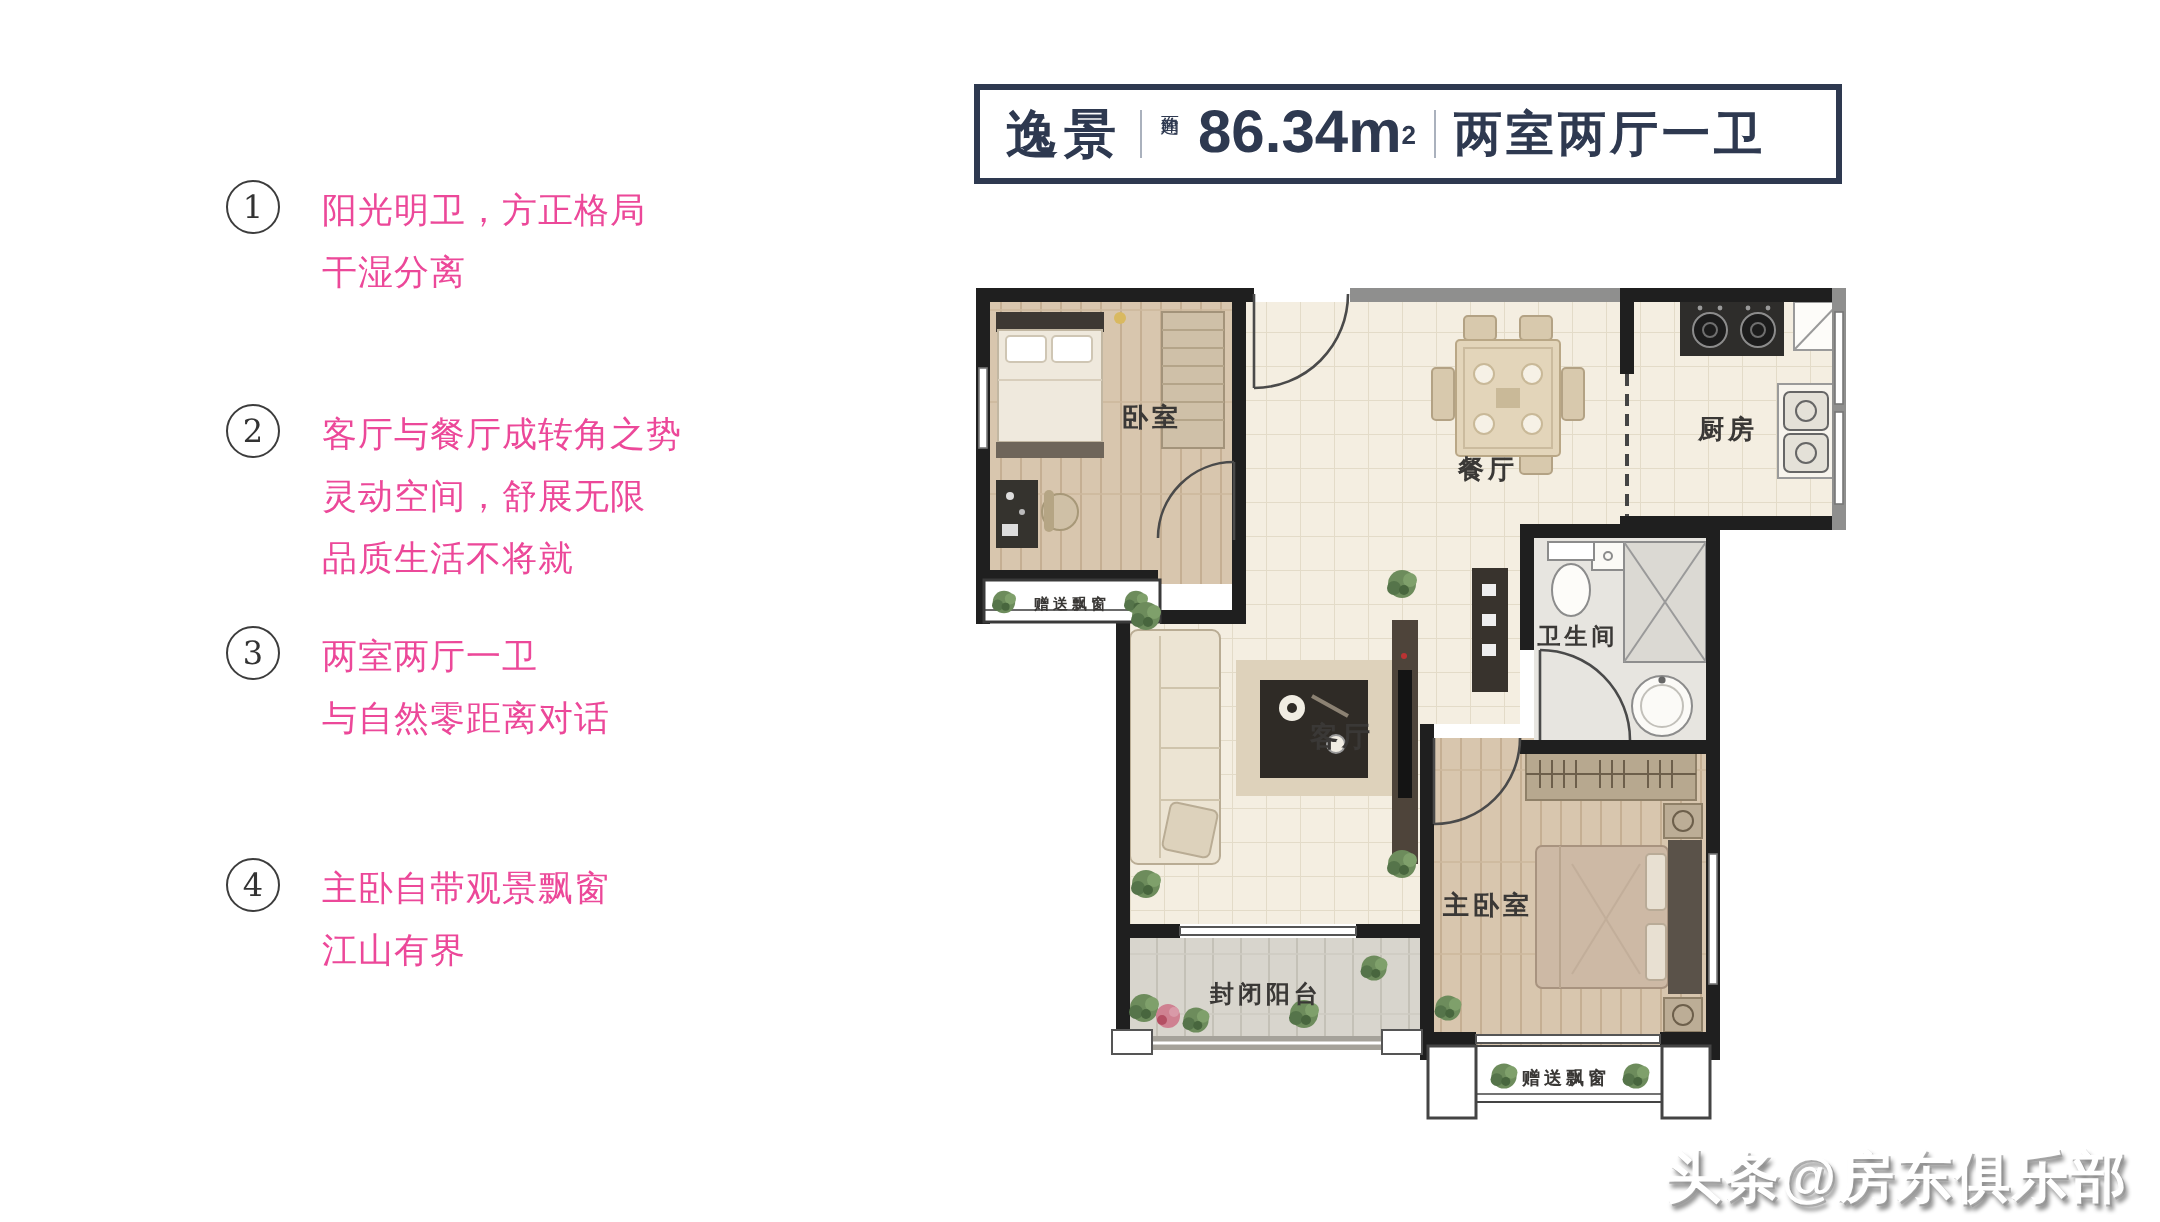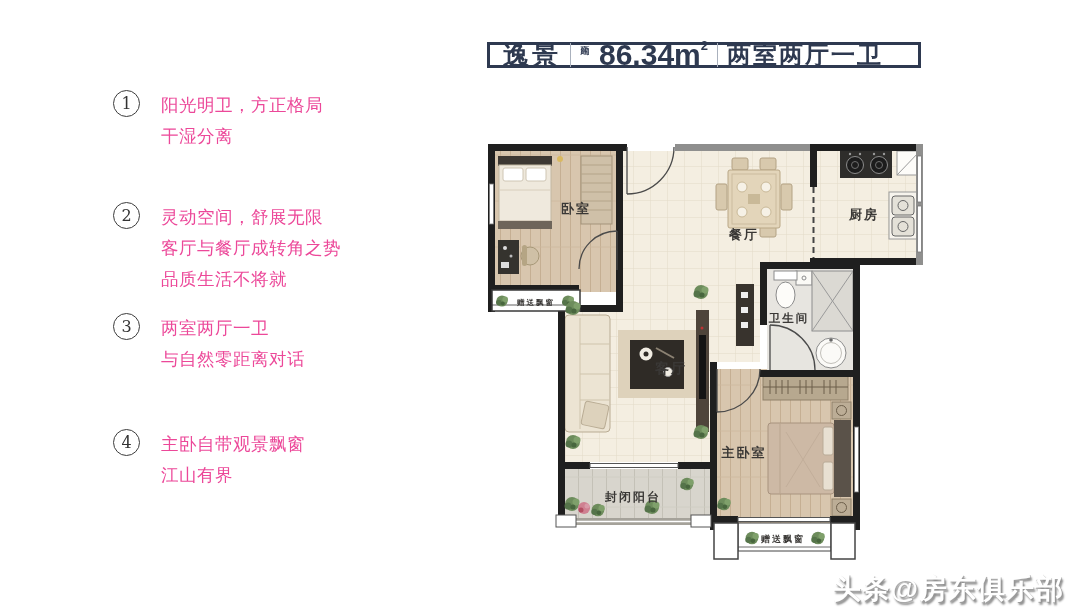--- a/index.html
+++ b/index.html
@@ -2,31 +2,31 @@
 <html><head>
 <meta charset="utf-8">
 <style>
   html,body{margin:0;padding:0;}
   body{
     width:1080px;height:611px;position:relative;overflow:hidden;
     background:#ffffff;font-family:"Liberation Sans",sans-serif;
   }
   
   .title-bar{
-    position:absolute;left:487px;top:42px;width:434px;height:26px;
+    position:absolute;left:487px;top:42px;width:434px;height:50px;
     border:3px solid #2e3950;box-sizing:border-box;background:#fff;
     display:flex;align-items:center;padding:0 13px;gap:9px;color:#2e3950;
   }
   .t-name{font-size:26px;font-weight:bold;letter-spacing:3px;white-space:nowrap;}
   .t-sep{width:1px;height:24px;background:#aab1bd;flex:none;}
   .t-prefix{
     writing-mode:vertical-rl;text-orientation:upright;
     font-size:9px;line-height:10px;height:32px;color:#2e3950;flex:none;
   }
-  .t-area{font-size:30px;font-weight:bold;display:flex;align-items:flex-start;white-space:nowrap;}
+  .t-area{font-size:30px;font-weight:bold;display:flex;align-items:center;white-space:nowrap;}
   .t-sup{font-size:13px;font-weight:bold;margin-top:0px;}
   .t-layout{font-size:24px;font-weight:bold;letter-spacing:2px;white-space:nowrap;}
   
   .feature{position:absolute;left:113px;display:flex;gap:21px;width:330px;}
   .f-circle{
     width:27px;height:27px;flex:none;border:1.6px solid #3c3c3c;border-radius:50%;
     display:flex;align-items:center;justify-content:center;
     font-family:"DejaVu Serif",serif;font-size:16px;color:#333;margin-top:0px;
     box-sizing:border-box;
   }
@@ -63,22 +63,22 @@
 <div class="feature" style="top:90px">
   <span class="f-circle">1</span>
   <div class="f-lines">
     <div>阳光明卫，方正格局</div>
     <div>干湿分离</div>
   </div>
 </div>
 <div class="feature" style="top:202px">
   <span class="f-circle">2</span>
   <div class="f-lines">
+    <div>客厅与餐厅成转角之势</div>
     <div>灵动空间，舒展无限</div>
-    <div>客厅与餐厅成转角之势</div>
     <div>品质生活不将就</div>
   </div>
 </div>
 <div class="feature" style="top:313px">
   <span class="f-circle">3</span>
   <div class="f-lines">
     <div>两室两厅一卫</div>
     <div>与自然零距离对话</div>
   </div>
 </div>

